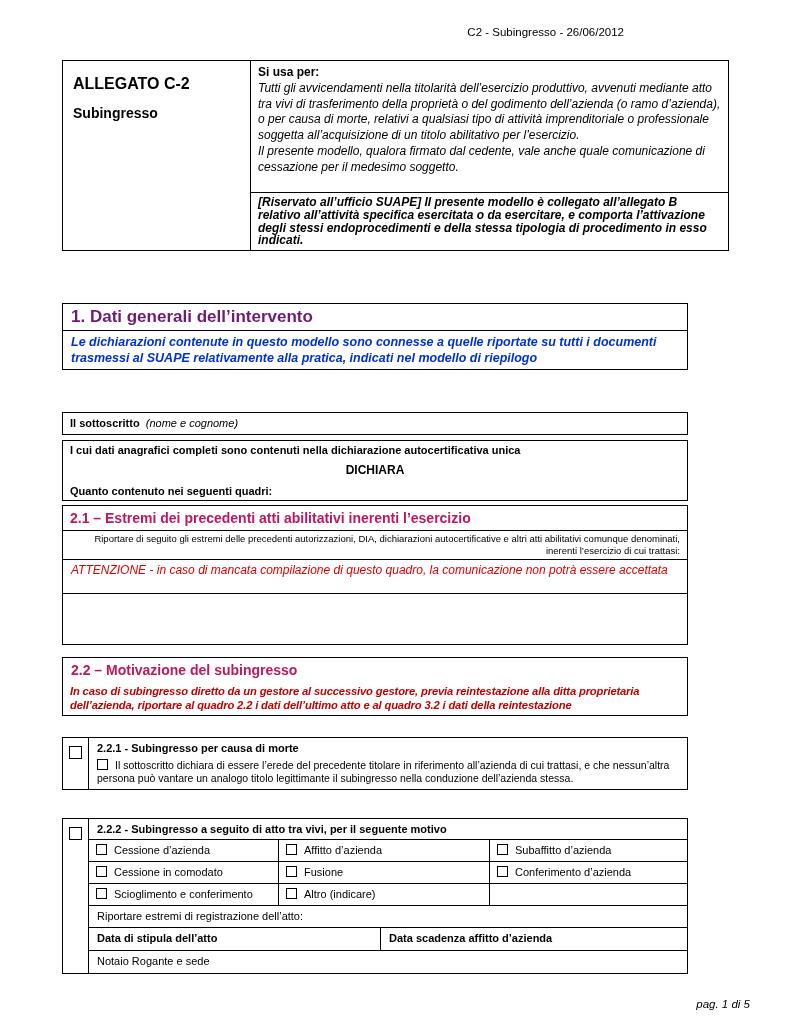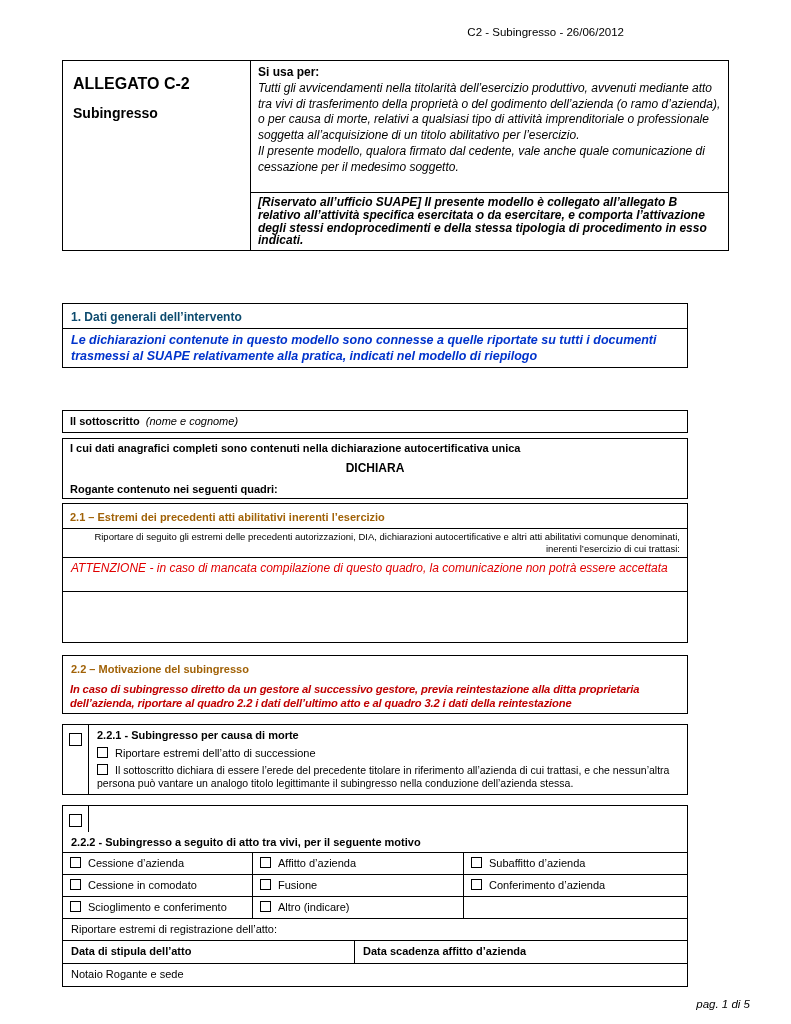--- a/index.html
+++ b/index.html
@@ -24,49 +24,49 @@
   .allegato-title { font-size:16px; font-weight:bold; }
   .allegato-subtitle { font-size:14px; font-weight:bold; margin-top:12px; }
   .ht-right-top { padding:4px 7px; font-size:12px; line-height:15.8px; height:132px; }
   .usage-label { font-weight:bold; }
   .ht-right-top p { font-style:italic; }
   .ht-right-bottom { padding:3px 7px; font-size:12px; line-height:12.8px; font-weight:bold; font-style:italic; height:54px; }
 
   
   .sec { width:626px; }
   .sec-title-box { border:1px solid #000; padding:3px 8px; background:#fff; }
-  .sec-title { color:#0c4a6e; font-size:12px; font-weight:bold; }
+  .sec-title { color:#701a75; font-size:17px; font-weight:bold; }
   .sec-note-box { border:1px solid #000; border-top:none; padding:3px 8px; }
   .blue-note { color:#0033cc; font-size:12.5px; line-height:16px; font-weight:bold; font-style:italic; }
 
   .section1 { margin-top:52px; }
   .section2 { margin-top:42px; }
 
   .row-box { border:1px solid #000; padding:4px 7px; font-size:11px; }
   .subscriber-row { margin-top:3px; height:23px; cursor:text; }
   .hint { margin-left:3px; font-weight:normal; }
 
   .info-block { border:1px solid #000; margin-top:5px; }
   .info-row { padding:3px 7px; font-size:11px; font-weight:bold; }
   .dichiara { text-align:center; font-weight:bold; font-size:12px; padding:4px 0 5px 0; }
 
   
   .block21 { border:1px solid #000; margin-top:4px; }
   .sub-title-row { padding:3px 7px; border-bottom:1px solid #000; }
-  .blue-sub { color:#a16207; font-weight:bold; font-size:11px; }
+  .blue-sub { color:#be185d; font-weight:bold; font-size:14px; }
   .desc-row { padding:2px 7px 3px 7px; font-size:9.5px; line-height:11.5px; border-bottom:1px solid #000;text-align:right; }
   .warning-row { padding:3px 8px; color:#e00000; font-style:italic; font-size:12px; line-height:15px; border-bottom:1px solid #000; min-height:34px; }
   .empty-input { height:50px; background:#fff; cursor:text; }
 
   
   .block22 { margin-top:12px; }
   .red-note-row { border:1px solid #000; border-top:none; padding:2px 7px 3px 7px; color:#c00000; font-weight:bold; font-style:italic; font-size:11.2px; line-height:14px; letter-spacing:-0.15px; }
 
-  .cblock { display:flex; border:1px solid #000; margin-top:10px; width:626px; }
-  .cblock.second { margin-top:10px;flex-direction:column; }
+  .cblock { display:flex; border:1px solid #000; margin-top:21px; width:626px; }
+  .cblock.second { margin-top:28px; }
   .cblock-left { width:26px; border-right:1px solid #000; padding-top:6px; text-align:center; flex:0 0 26px; }
   .cblock-main { flex:1; min-width:0; }
 
   .cb { display:inline-block; width:11px; height:11px; border:1px solid #000; background:#fff; margin-right:7px; vertical-align:-1px; cursor:pointer; }
   .cb.big { width:13px; height:13px; margin-right:0; }
 
   .cb-title { font-weight:bold; font-size:11px; padding:4px 8px 3px 8px; }
   .cb-title.bordered { border-bottom:1px solid #000; height:21px; }
   .opt-row { padding:2px 8px; font-size:11px; line-height:14px; }
   .opt-row.small { font-size:10.5px; line-height:12.5px; padding-bottom:5px; }
@@ -122,21 +122,21 @@
   <div class="sec section2">
 
     <div class="row-box subscriber-row">
       <span class="b">Il sottoscritto</span>
       <span class="it hint">(nome e cognome)</span>
     </div>
 
     <div class="info-block">
       <div class="info-row">I cui dati anagrafici completi sono contenuti nella dichiarazione autocertificativa unica</div>
       <div class="dichiara">DICHIARA</div>
-      <div class="info-row">Rogante contenuto nei seguenti quadri:</div>
+      <div class="info-row">Quanto contenuto nei seguenti quadri:</div>
     </div>
 
     <div class="block21">
       <div class="sub-title-row">
         <span class="blue-sub">2.1 – Estremi dei precedenti atti abilitativi inerenti l’esercizio</span>
       </div>
       <div class="desc-row">Riportare di seguito gli estremi delle precedenti autorizzazioni, DIA, dichiarazioni autocertificative e altri atti abilitativi comunque denominati, inerenti l’esercizio di cui trattasi:</div>
       <div class="warning-row">ATTENZIONE - in caso di mancata compilazione di questo quadro, la comunicazione non potrà essere accettata</div>
       <div class="empty-input"></div>
     </div>
@@ -146,23 +146,20 @@
         <span class="blue-sub">2.2 – Motivazione del subingresso</span>
       </div>
       <div class="red-note-row">In caso di subingresso diretto da un gestore al successivo gestore, previa reintestazione alla ditta proprietaria dell’azienda, riportare al quadro 2.2 i dati dell’ultimo atto e al quadro 3.2 i dati della reintestazione</div>
 
       <div class="cblock">
         <div class="cblock-left">
           <span class="cb big"></span>
         </div>
         <div class="cblock-main">
           <div class="cb-title">2.2.1 - Subingresso per causa di morte</div>
-          <div class="opt-row">
-            <span class="cb"></span><span class="opt-label">Riportare estremi dell’atto di successione</span>
-          </div>
           <div class="opt-row small">
             <span class="cb"></span><span class="opt-label">Il sottoscritto dichiara di essere l’erede del precedente titolare in riferimento all’azienda di cui trattasi, e che nessun’altra persona può vantare un analogo titolo legittimante il subingresso nella conduzione dell’azienda stessa.</span>
           </div>
         </div>
       </div>
 
       <div class="cblock second">
         <div class="cblock-left">
           <span class="cb big"></span>
         </div>

